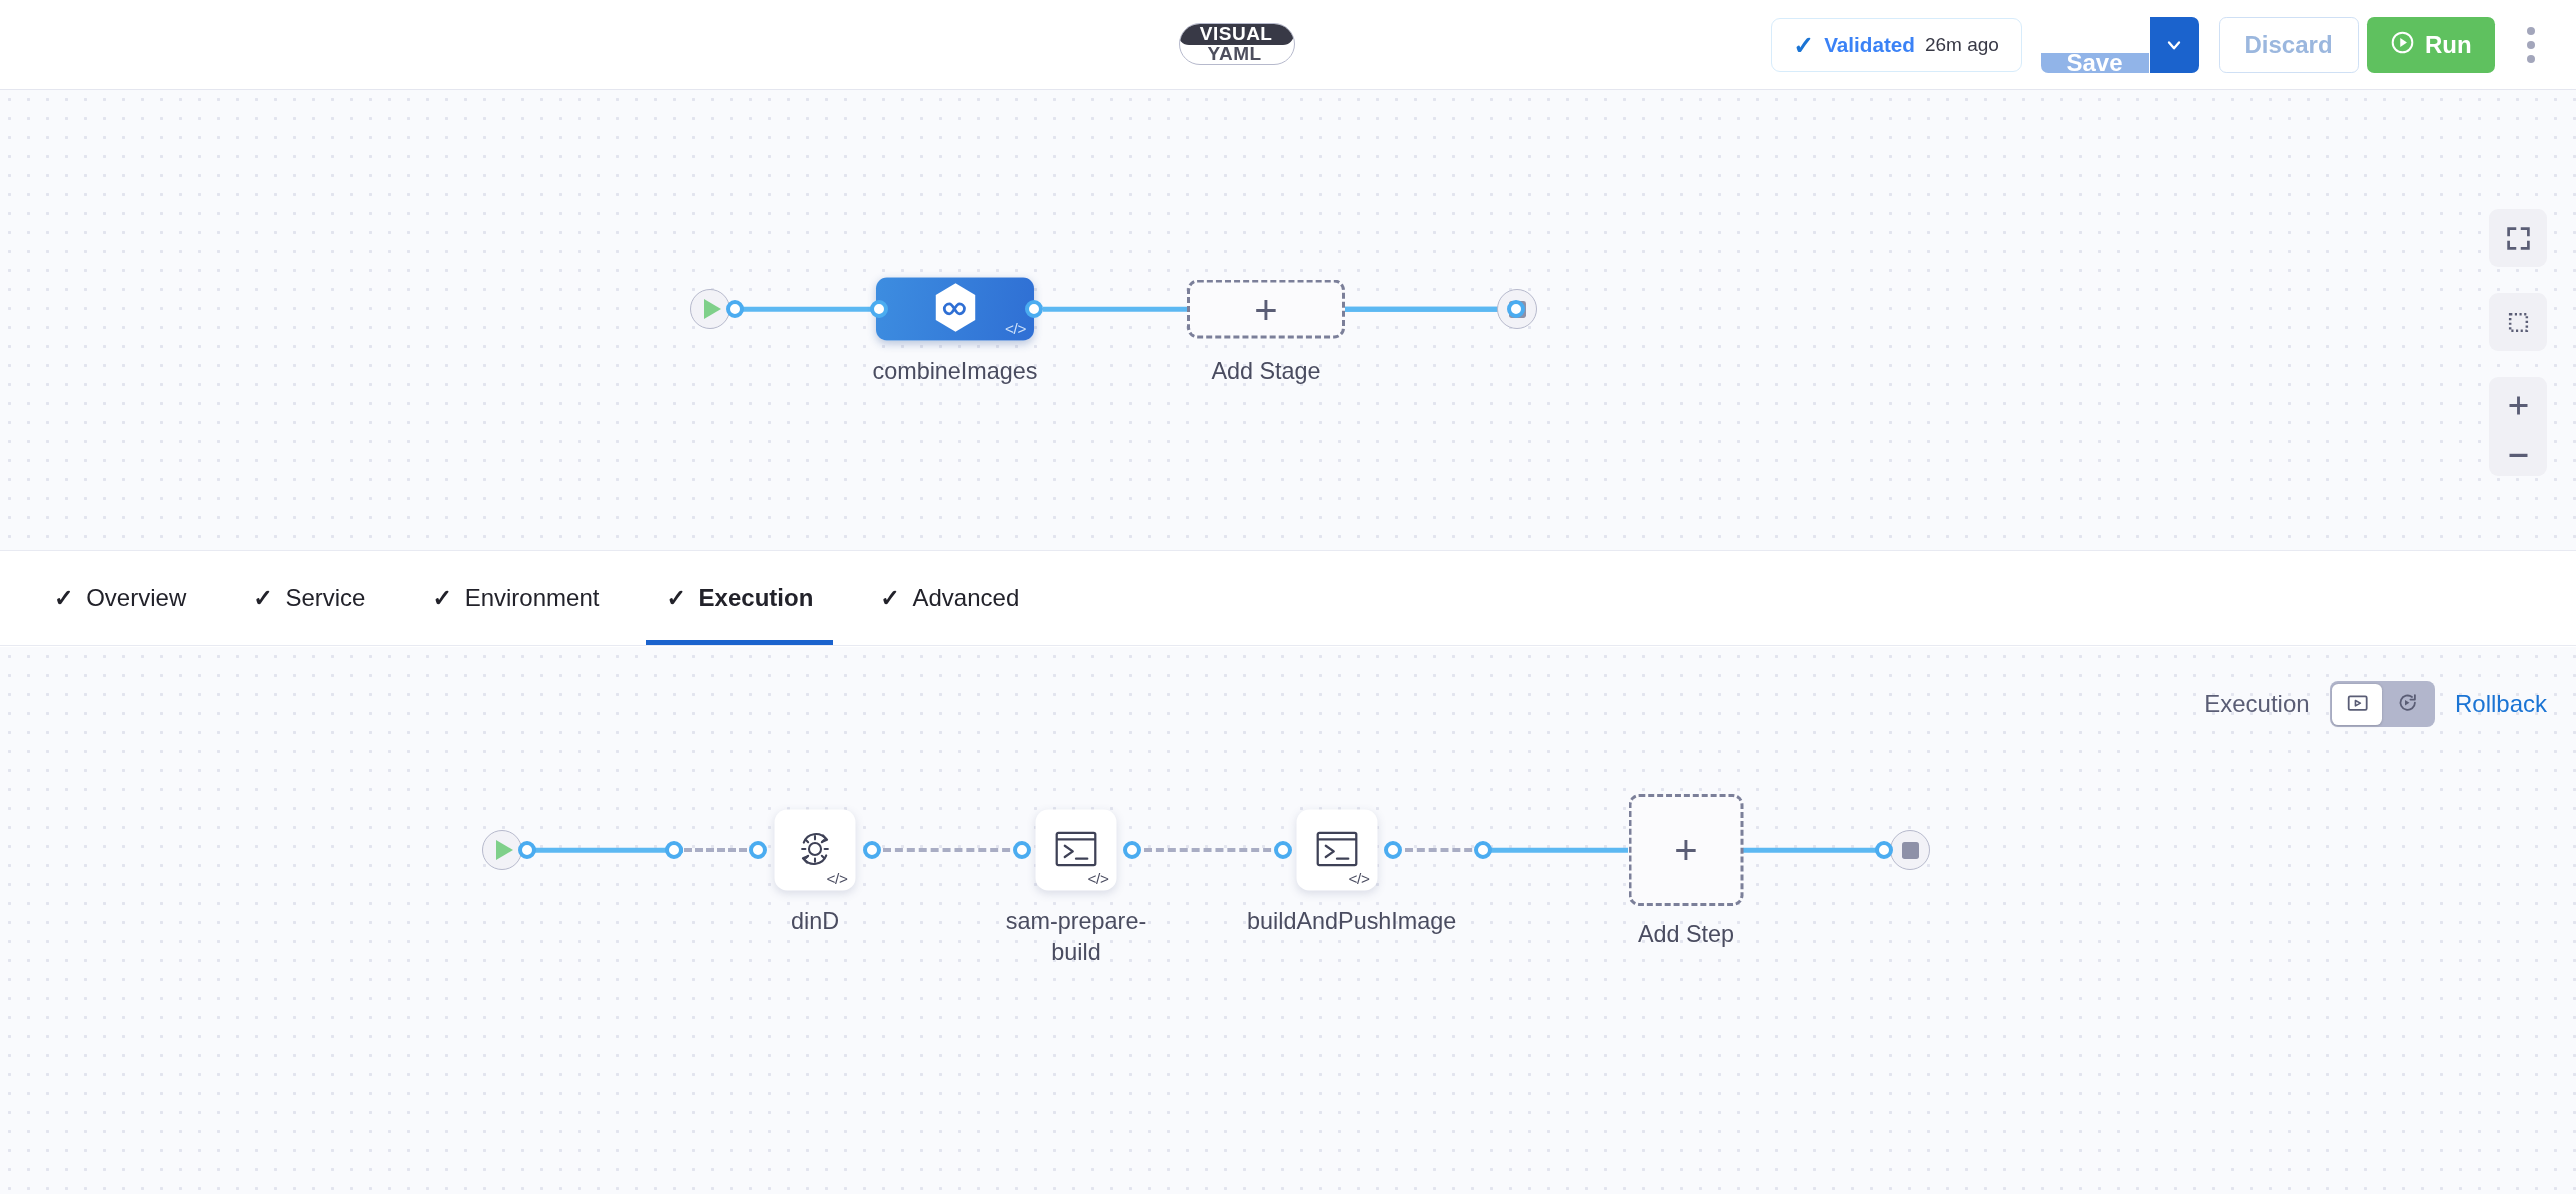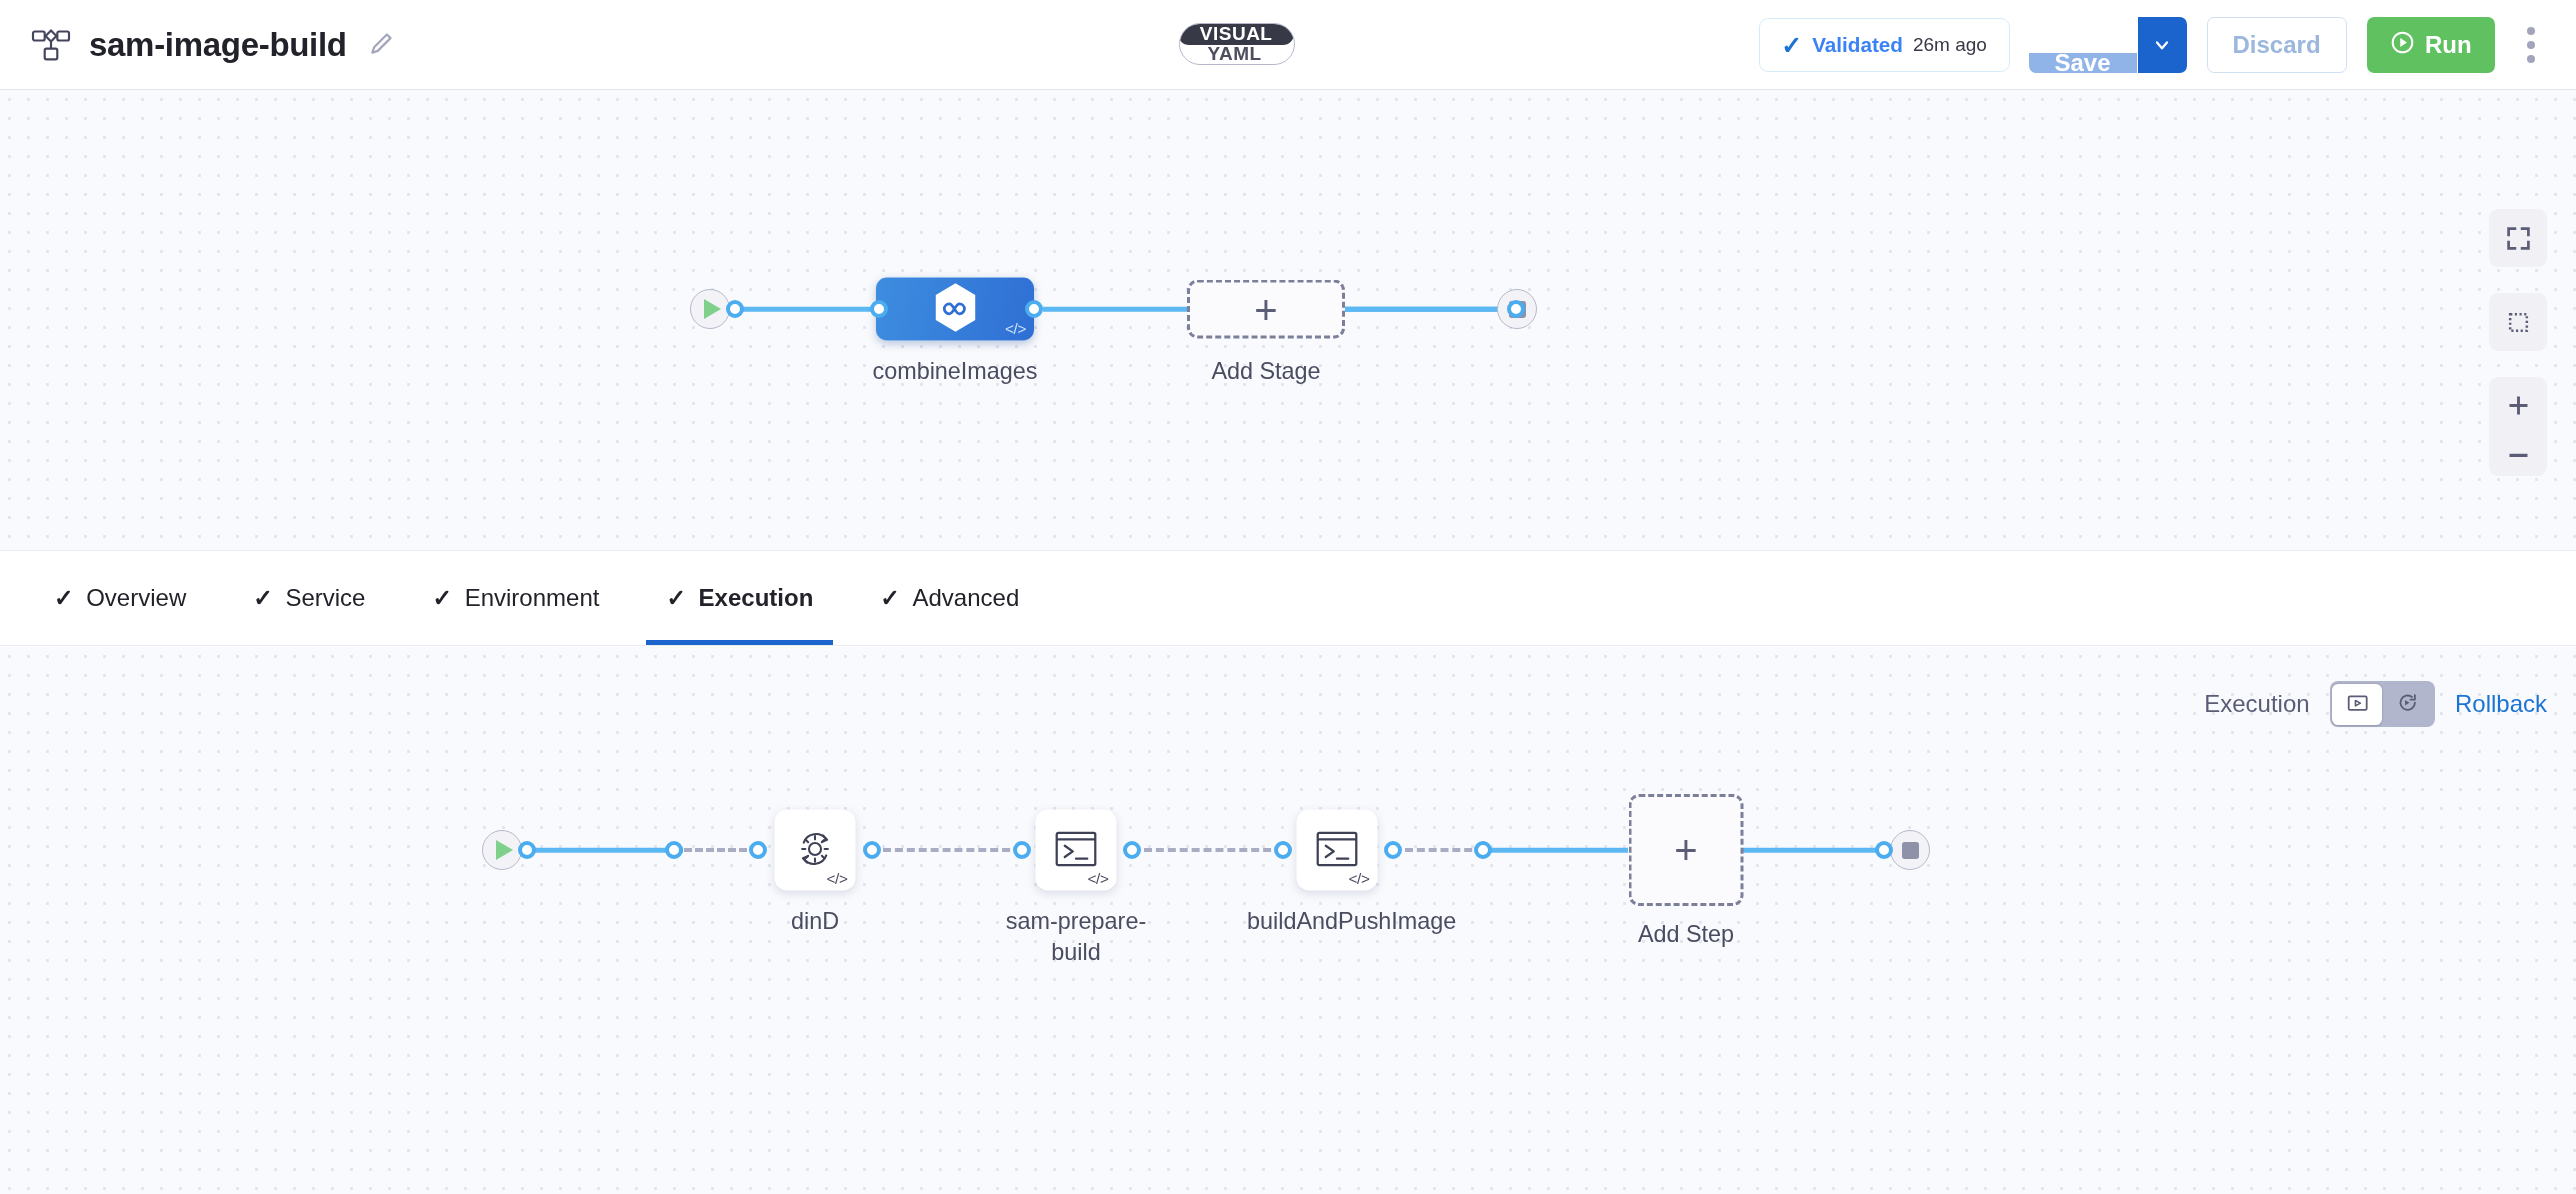--- a/index.html
+++ b/index.html
@@ -66,21 +66,21 @@
     width: 108px; cursor: pointer; margin-top: 36px;
   }
   .save-caret {
     background: #1b63cd; color: #ffffff; width: 50px;
     display: flex; align-items: center; justify-content: center;
     cursor: pointer; border-left: 1.8px solid #ffffff;
   }
   .discard-btn {
     height: 56px; padding: 0 25px; border: 1.8px solid #cfe0f5; border-radius: 7.2px;
     background: #ffffff; color: #9bb7de; font-size: 24px; font-weight: bold;
-    display: flex; align-items: center; cursor: pointer; margin-right: 20px;
+    display: flex; align-items: center; cursor: pointer; margin-right: 8px;
   }
   .run-btn {
     height: 56px; padding: 0 23.4px; border-radius: 7.2px;
     background: #5fc15f; color: #ffffff; font-size: 24px; font-weight: bold;
     display: flex; align-items: center; gap: 10px; cursor: pointer; margin-right: 18px;
   }
   .kebab { width: 36px; height: 56px; display: flex; flex-direction: column;
            align-items: center; justify-content: center; gap: 6.3px; cursor: pointer; }
   .kebab i { width: 8px; height: 8px; border-radius: 50%; background: #a3a6bb; display: block; }
 
@@ -209,37 +209,20 @@
     display: flex; align-items: center; justify-content: center; cursor: pointer;
   }
   .zc.single { height: 58px; margin-bottom: 26px; }
   .zc.pair { height: 99px; flex-direction: column; gap: 0; justify-content: space-around; }
   .zc .sign { color: #5a5d75; display: flex; align-items: center; justify-content: center; }
 </style>
 </head>
 <body>
 
 <div class="topbar">
-  <div class="title-wrap">
-    <span class="pipeline-glyph">
-      <svg viewBox="0 0 44 40" width="40" height="36">
-        <rect x="2" y="5" width="13" height="10" rx="2" fill="none" stroke="#43455a" stroke-width="2.4"></rect>
-        <rect x="29" y="5" width="13" height="10" rx="2" fill="none" stroke="#43455a" stroke-width="2.4"></rect>
-        <rect x="15" y="24" width="14" height="12" rx="2" fill="none" stroke="#43455a" stroke-width="2.4"></rect>
-        <path d="M22 4 L28 10 L22 16 L16 10 Z" fill="none" stroke="#43455a" stroke-width="2.4"></path>
-        <path d="M22 16 L22 24" fill="none" stroke="#43455a" stroke-width="2.4"></path>
-      </svg>
-    </span>
-    <span class="pipeline-title">sam-image-build</span>
-    <span class="pencil-btn">
-      <svg viewBox="0 0 34 34" width="31" height="31">
-        <path d="M8 26 L10 20 L24 6 L28 10 L14 24 Z" fill="none" stroke="#a3a6bb" stroke-width="2.4" stroke-linejoin="round"></path>
-      </svg>
-    </span>
-  </div>
 
   <div class="view-toggle">
     <span class="seg active">VISUAL</span>
     <span class="seg inactive">YAML</span>
   </div>
 
   <div class="right-actions">
     <div class="validated-chip">
       <span class="tick">✓</span>
       <span class="vtext">Validated</span>

